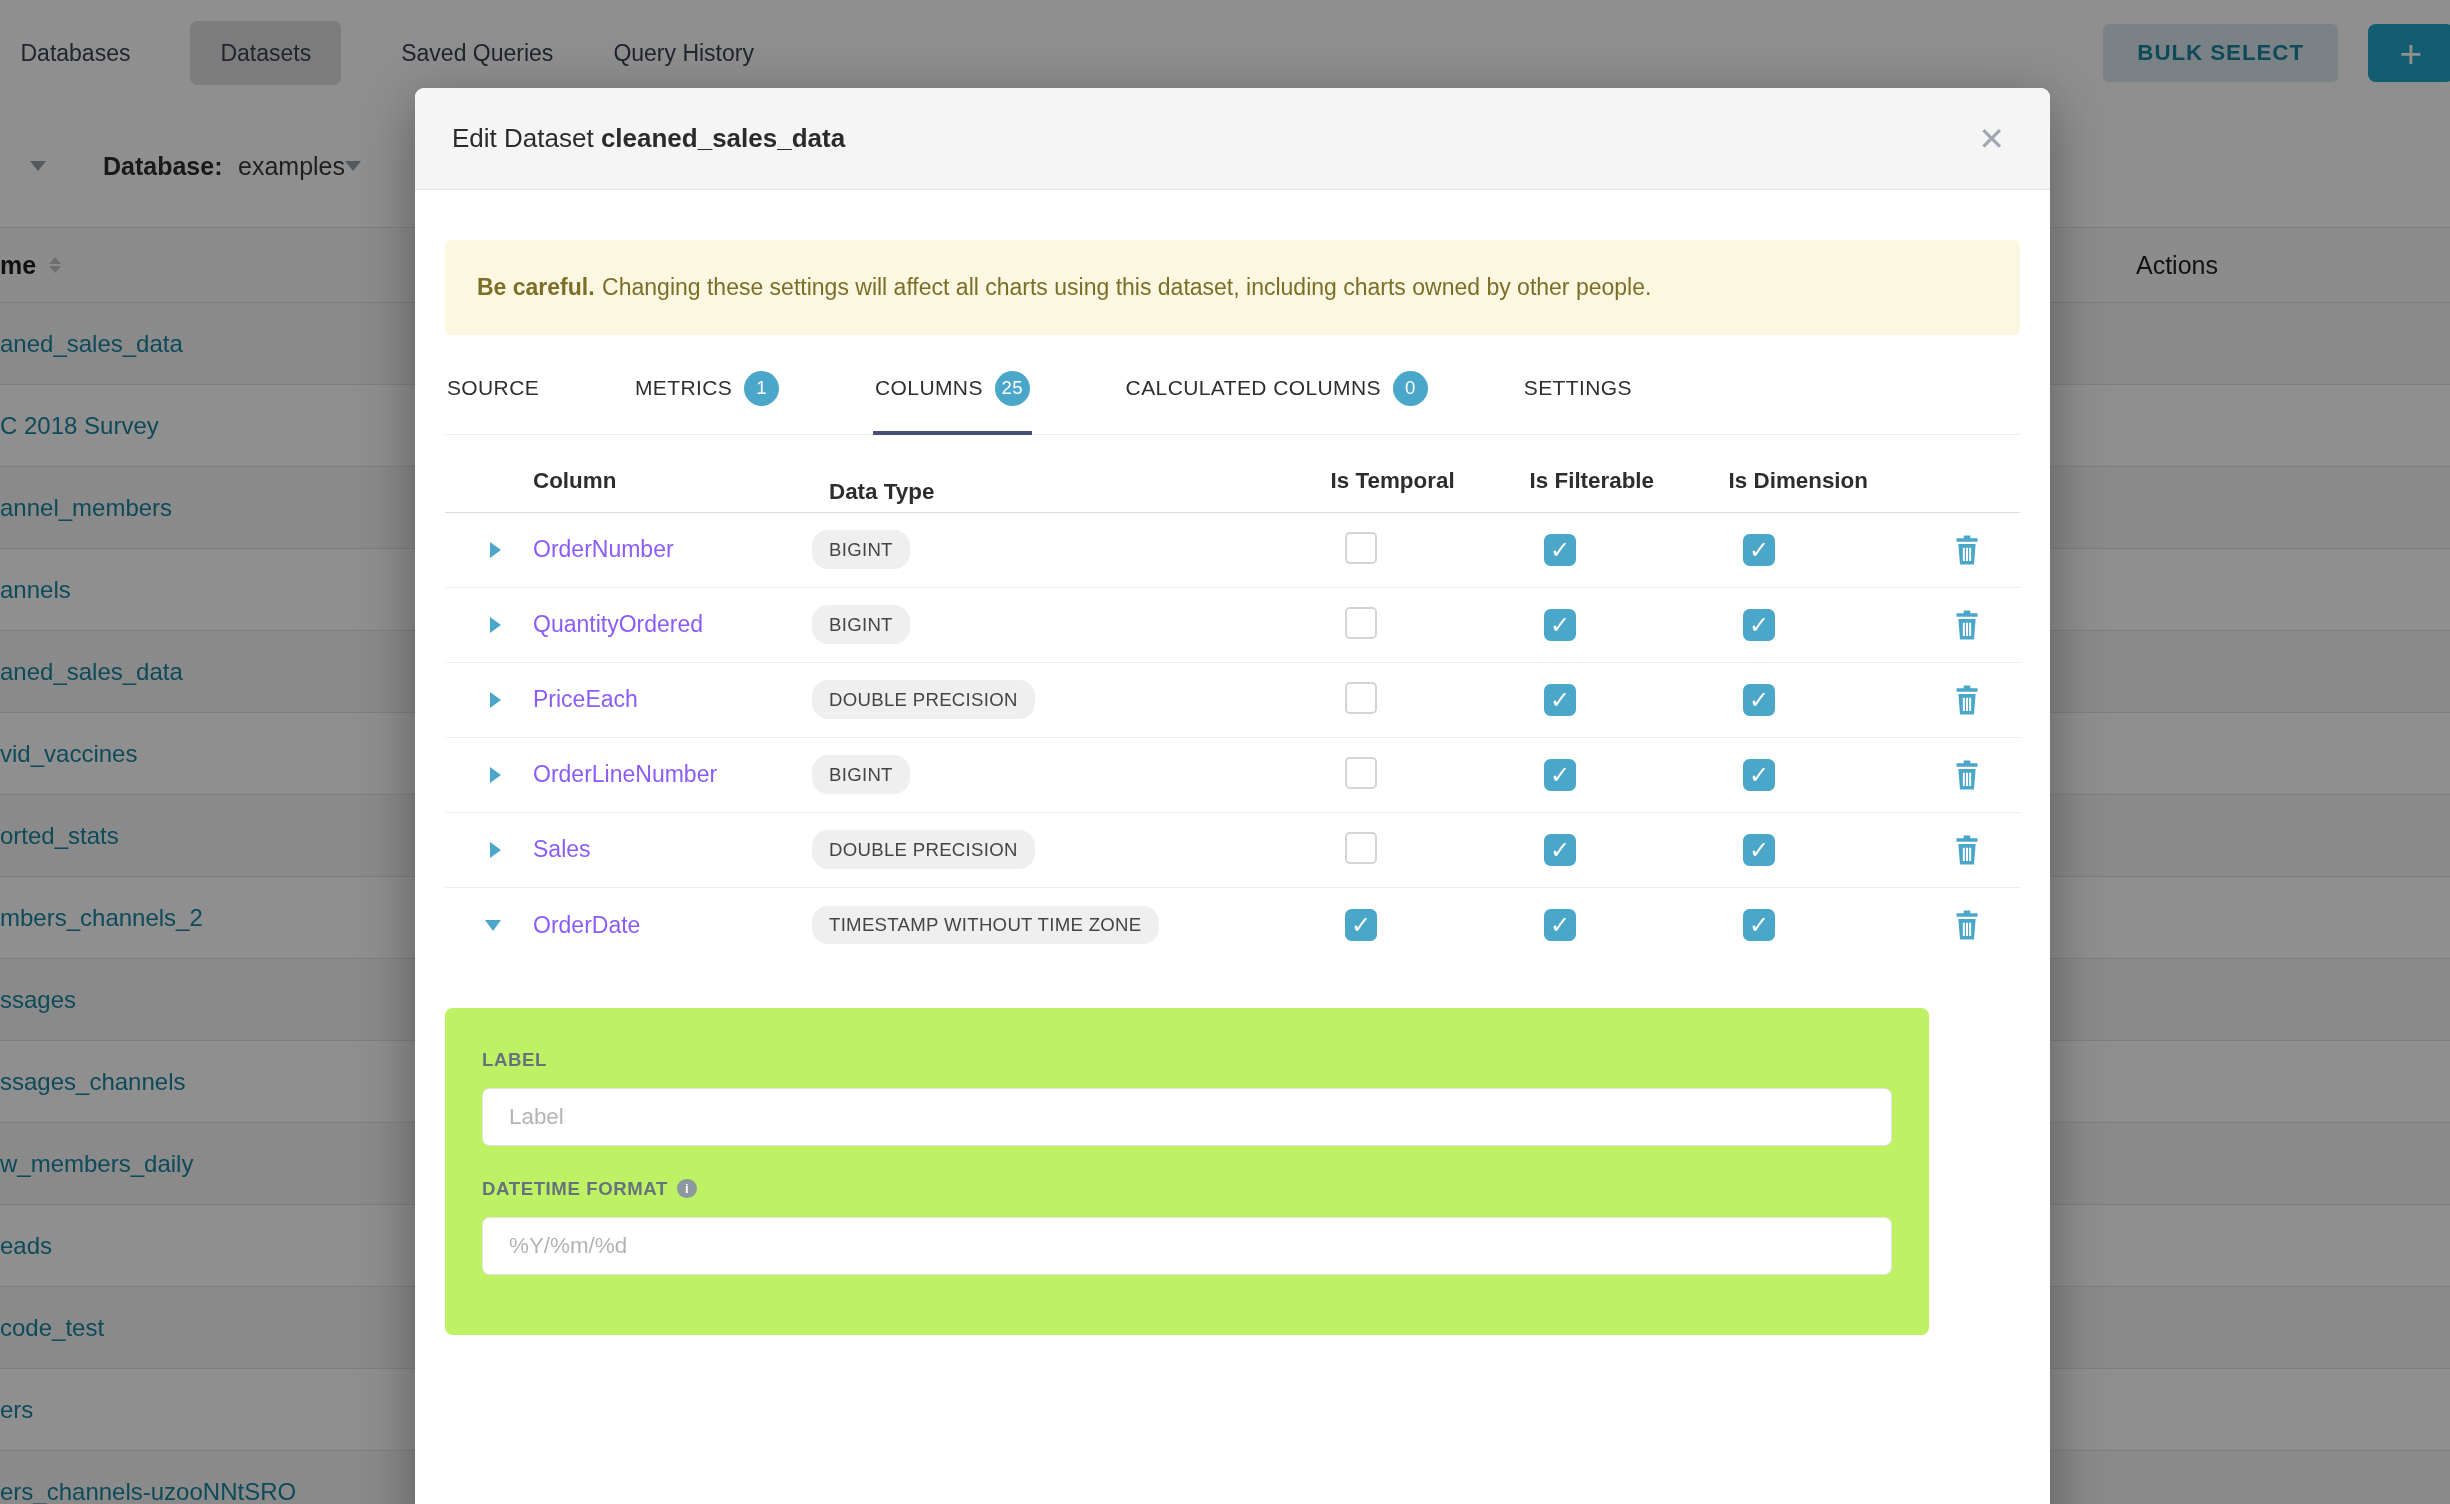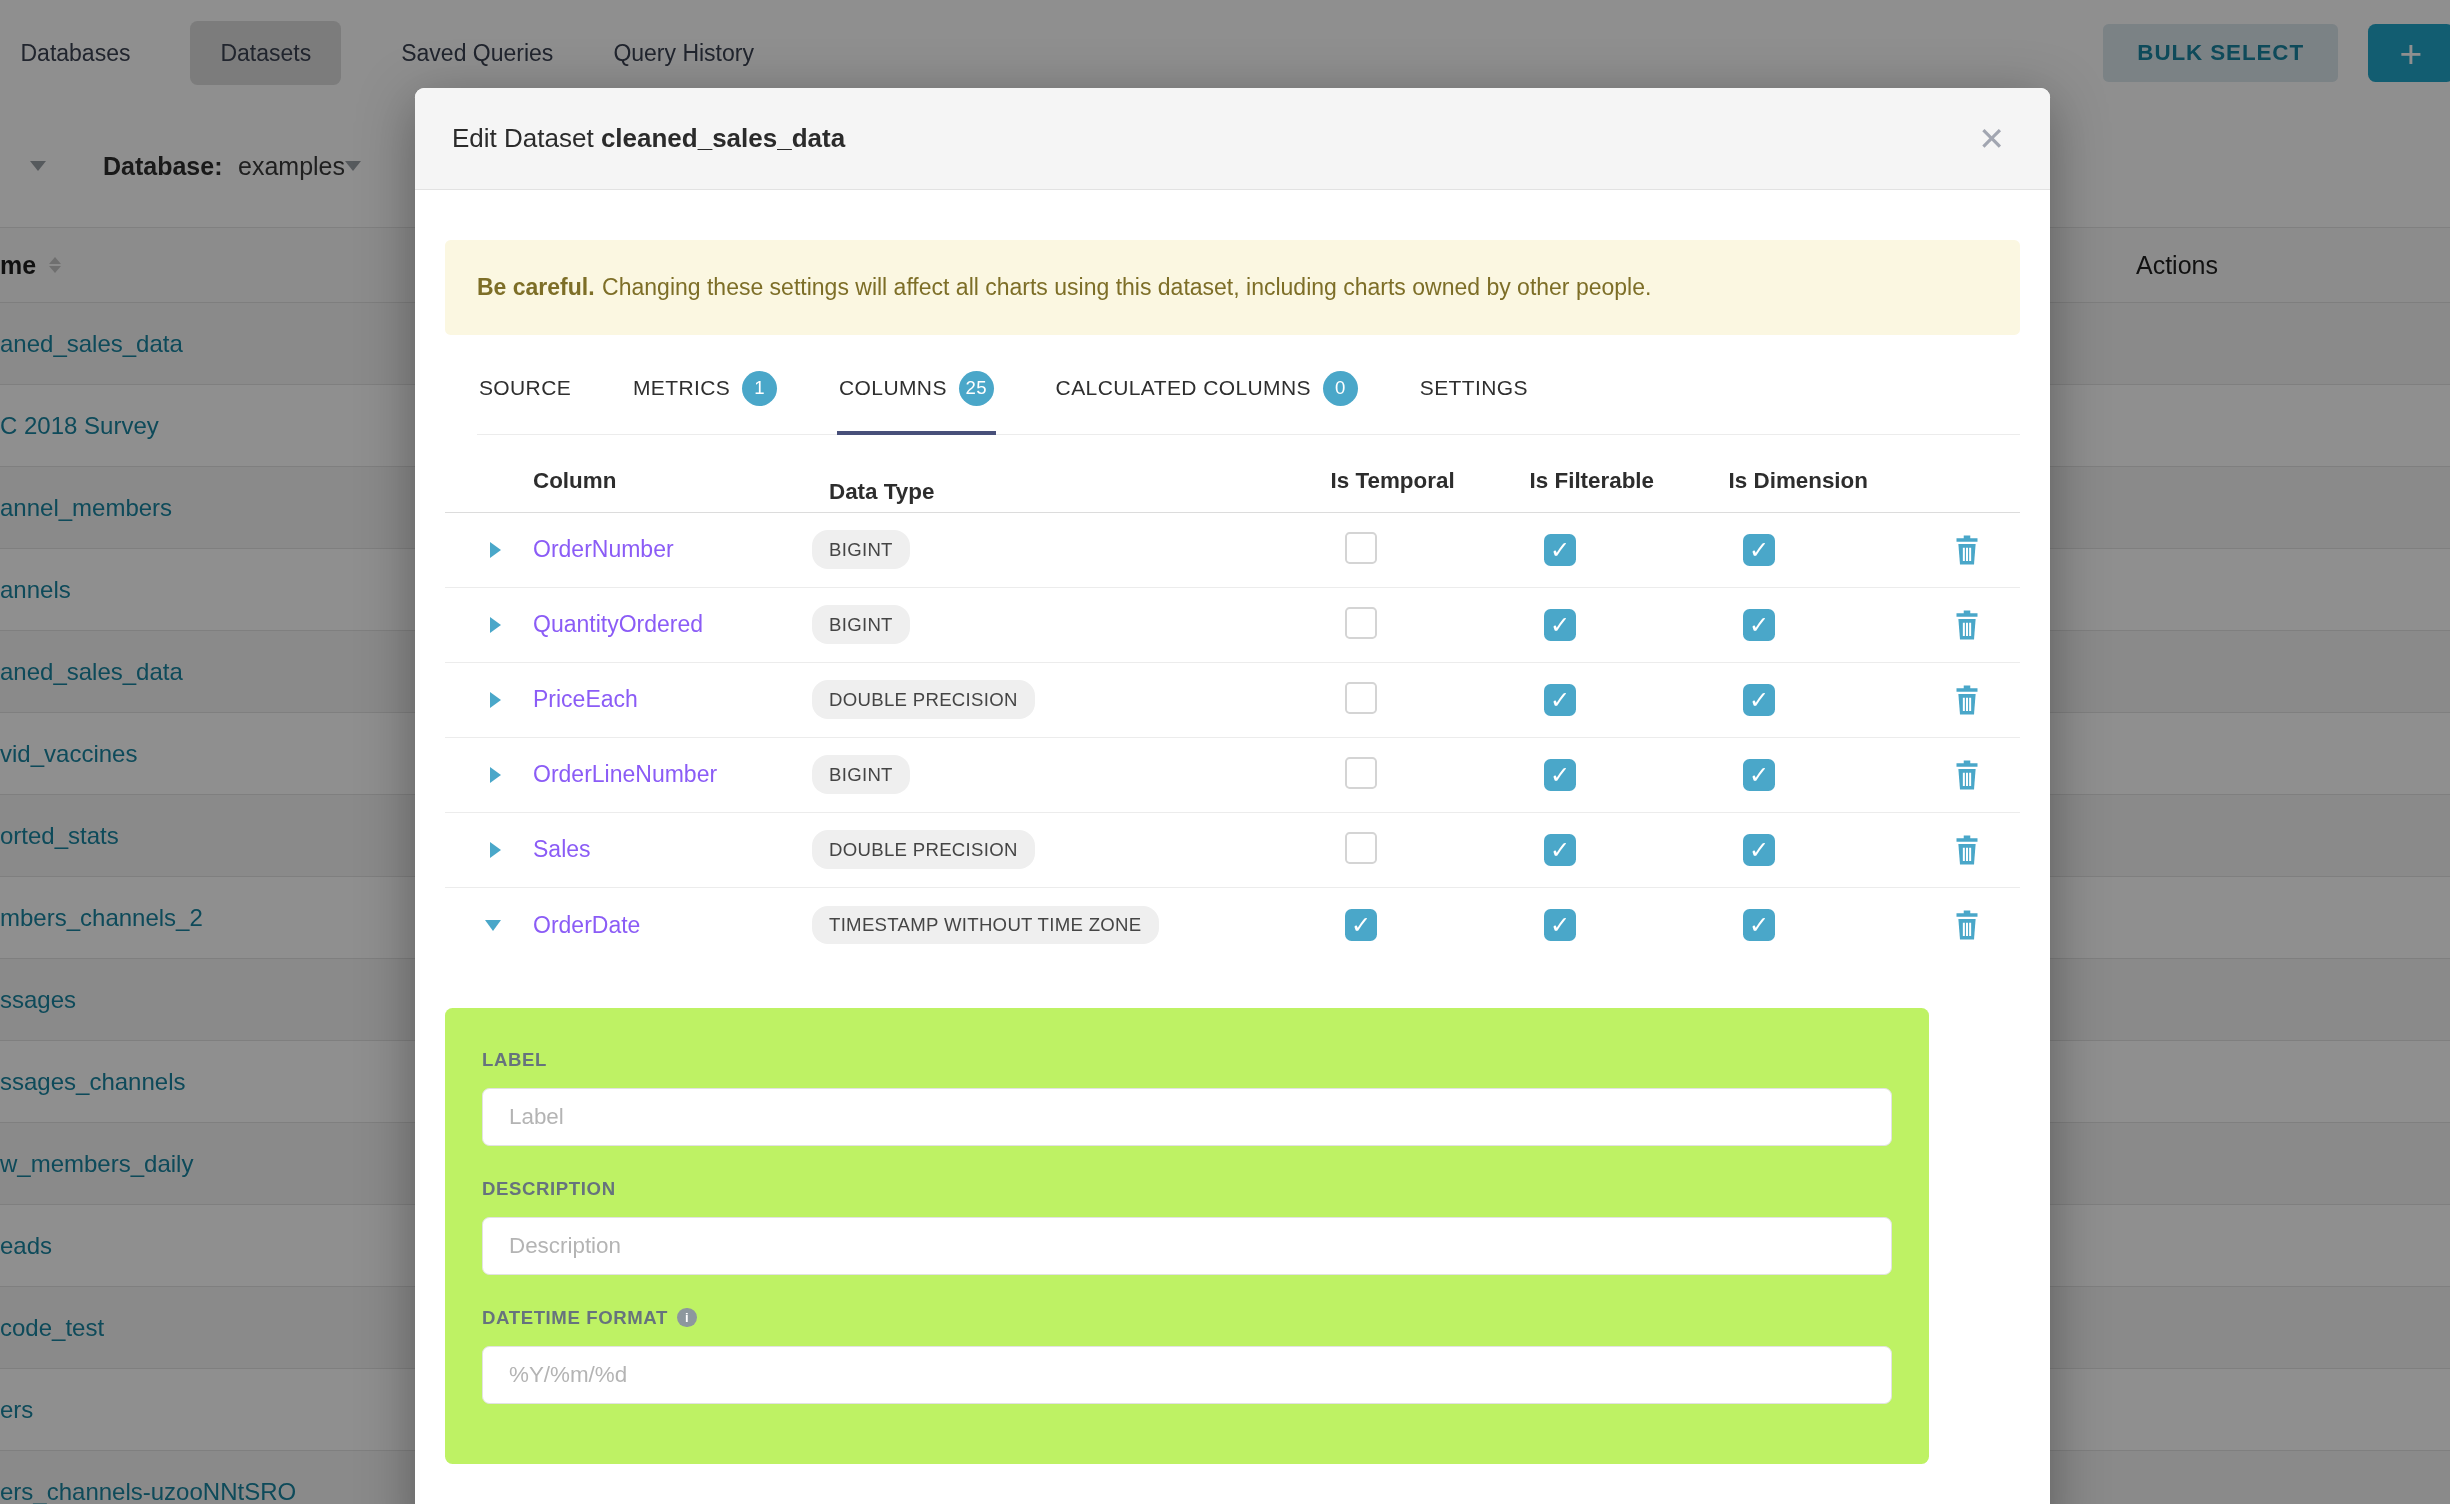--- a/index.html
+++ b/index.html
@@ -56,21 +56,21 @@
   .modal-title { font-size:26px; color:#2b2b2b; }
   .modal-title b { font-weight:700; }
   .close-x { margin-left:auto; font-size:32px; color:#a2a6b1; cursor:pointer; line-height:1; }
 
   .modal-body { padding:0 30px; }
 
   .warning { margin-top:50px; height:95px; background:#fbf7e1; border-radius:5.6px;
     display:flex; align-items:center; padding:0 32px; font-size:23px; color:#7d6e27;text-align:center; }
   .warning b { font-weight:700; margin-right:7.5px; }
 
-  .tabs { margin-top:18.6px; display:flex; gap:58px; border-bottom:1.9px solid #ececec;margin-left:32px; }
+  .tabs { margin-top:18.6px; display:flex; gap:92px; border-bottom:1.9px solid #ececec; }
   .tab { display:flex; align-items:center; gap:12px; padding:17px 1.9px 28px;
     font-size:21px; letter-spacing:0.4px; color:#2f2f2f; cursor:pointer; position:relative; }
   .tab.active::after { content:""; position:absolute; left:0; right:0; bottom:-1.9px;
     height:4.7px; background:#48507a; }
   .badge { min-width:35px; height:35px; padding:0 5.6px; border-radius:17.7px; background:#4aa7c9;
     color:#fff; font-size:18.6px; display:inline-flex; align-items:center; justify-content:center; }
 
   .cols-table { margin-top:15px; }
   .tbl-grid { display:grid; grid-template-columns:73px 280px 513px 199px 199px 205px 1fr;
     align-items:center; }
@@ -359,24 +359,20 @@
           </div>
         </div>
     </div>
 
     <div class="expand-panel">
       <div class="field-group">
         <div class="field-label">LABEL</div>
         <input class="field-input" placeholder="Label" style="">
       </div>
       <div class="field-group">
-        <div class="field-label">DESCRIPTION</div>
-        <input class="field-input" placeholder="Description" style="">
-      </div>
-      <div class="field-group">
         <div class="field-label">
           <span>DATETIME FORMAT</span>
           <i class="info-icon">i</i>
         </div>
         <input class="field-input" placeholder="%Y/%m/%d" style="">
       </div>
     </div>
 
   </div>
 </div>

